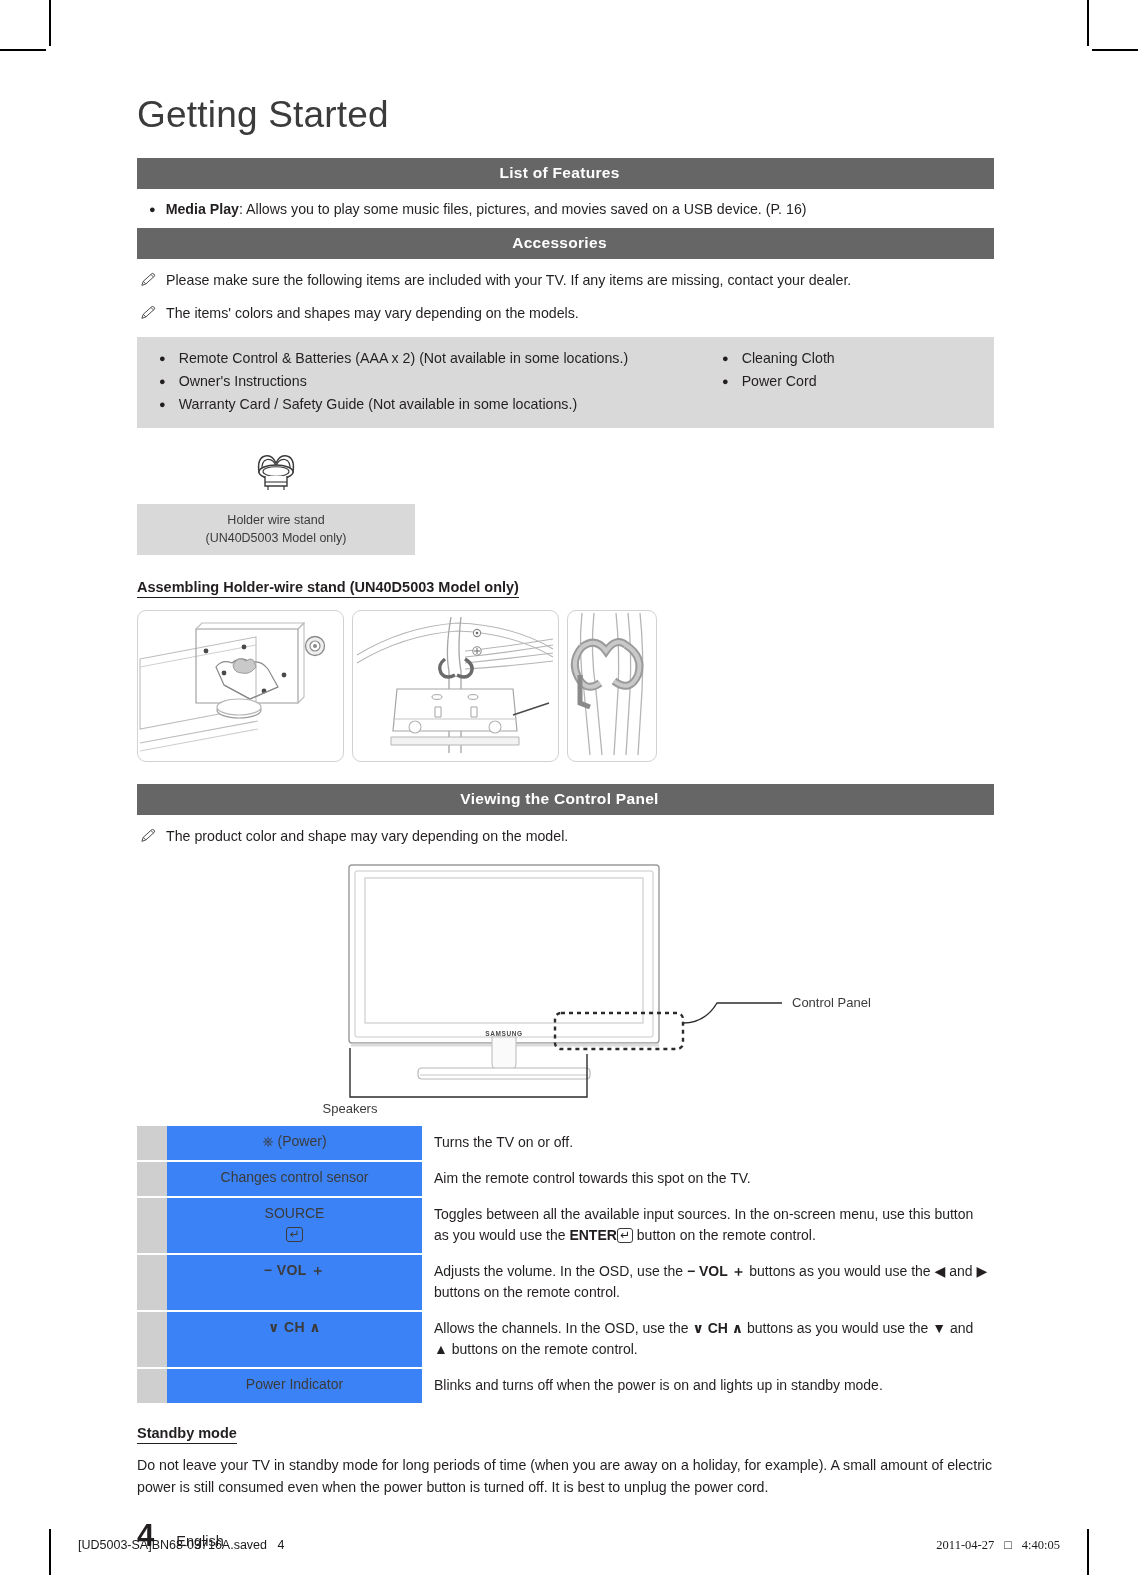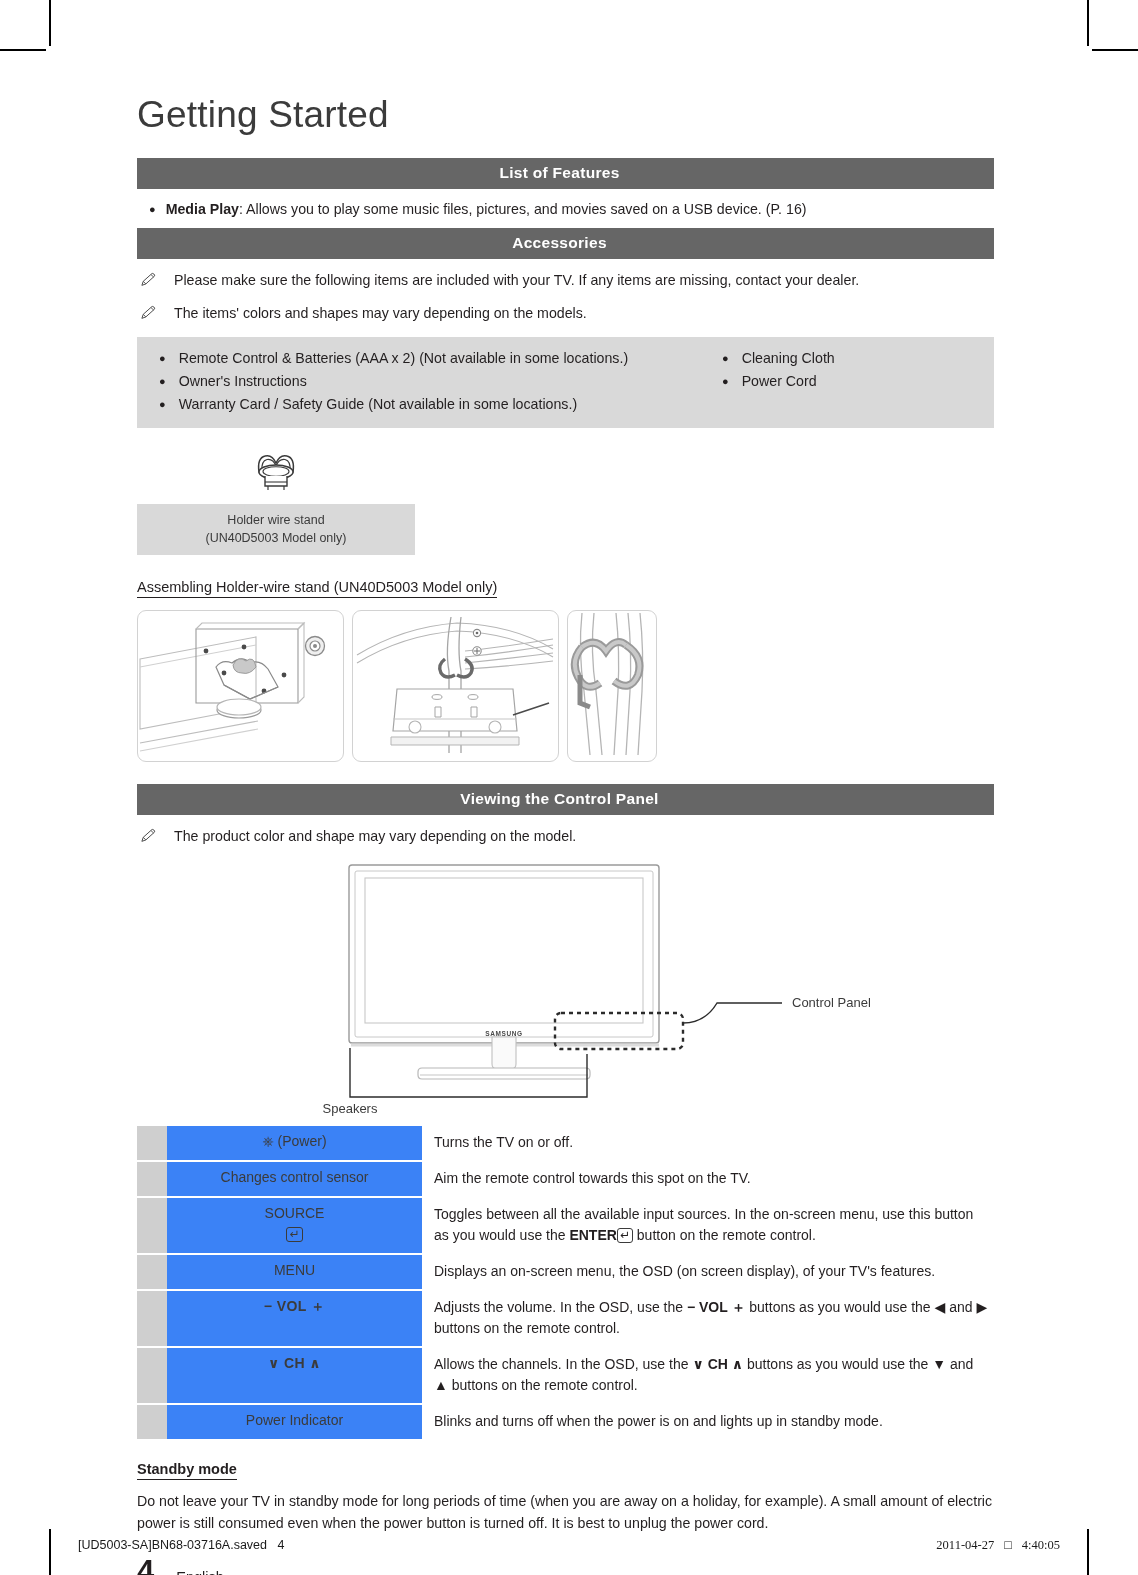--- a/index.html
+++ b/index.html
@@ -28,42 +28,42 @@
     padding:6px 12px 7px 0;margin:0;
   }
 
   .bullet-line{
     display:flex;gap:10px;font-size:14.2px;line-height:1.45;
     padding:10px 0 9px 12px;
   }
   .bullet-line .dot{flex:0 0 auto;font-size:11px;line-height:1.85;}
   .bullet-line b{font-weight:bold;}
 
-  .note-row{display:flex;gap:16px;align-items:flex-start;font-size:14.2px;line-height:1.5;margin:11px 0 0 3px;}
+  .note-row{display:flex;gap:8px;align-items:flex-start;font-size:14.2px;line-height:1.5;margin:11px 0 0 3px;}
   .note-icon{flex:0 0 auto;width:18px;height:16px;margin-top:2px;}
 
   .acc-box{
     background:#d9d9d9;margin-top:13px;padding:10px 0 12px 0;
     display:flex;
   }
   .acc-col{flex:0 0 auto;}
   .acc-col.left{width:545px;padding-left:22px;}
   .acc-col.right{padding-left:18px;}
   .acc-item{display:flex;gap:13px;font-size:14.2px;line-height:1.62;}
   .acc-item .dot{font-size:11px;line-height:2.05;}
 
   .stand-wrap{margin-top:20px;width:278px;}
   .stand-img{height:50px;display:flex;align-items:flex-end;justify-content:center;}
   .stand-cap{
     background:#d9d9d9;text-align:center;font-size:12.5px;color:#3b3b3b;
     line-height:1.45;padding:7px 0 8px 0;margin-top:6px;
   }
 
   h2.sub{
-    font-size:14.5px;font-weight:normal;margin:24px 0 0 0;
+    font-size:14.5px;font-weight:bold;margin:24px 0 0 0;
     display:inline-block;border-bottom:1.6px solid #231f20;padding-bottom:2px;
   }
 
   .assembly{display:flex;gap:8px;margin-top:12px;}
   .assembly .fig{border:1px solid #d2d2d2;border-radius:9px;background:#fff;overflow:hidden;}
 
   .tv-wrap{margin-top:14px;height:255px;position:relative;}
 
   table.ctrl{border-collapse:separate;border-spacing:0 2px;width:857px;margin-top:8px;}
   table.ctrl td{vertical-align:top;}
@@ -317,25 +317,20 @@
       <tr>
         <td class="c1"></td>
         <td class="c2">
           <div>SOURCE</div>
           <div style="margin-top:2px;"><span class="boxkey">↵</span></div>
         </td>
         <td class="c3"><span>Toggles between all the available input sources. In the on-screen menu, use this button as you would use the </span><b>ENTER</b><span class="boxkey">↵</span><span> button on the remote control.</span></td>
       </tr>
       <tr>
         <td class="c1"></td>
-        <td class="c2">MENU</td>
-        <td class="c3">Displays an on-screen menu, the OSD (on screen display), of your TV's features.</td>
-      </tr>
-      <tr>
-        <td class="c1"></td>
         <td class="c2 gl">− VOL ＋</td>
         <td class="c3"><span>Adjusts the volume. In the OSD, use the </span><b>− VOL ＋</b><span> buttons as you would use the ◀ and ▶ buttons on the remote control.</span></td>
       </tr>
       <tr>
         <td class="c1"></td>
         <td class="c2 gl">∨ CH ∧</td>
         <td class="c3"><span>Allows the channels. In the OSD, use the </span><b>∨ CH ∧</b><span> buttons as you would use the ▼ and ▲ buttons on the remote control.</span></td>
       </tr>
       <tr>
         <td class="c1"></td>

